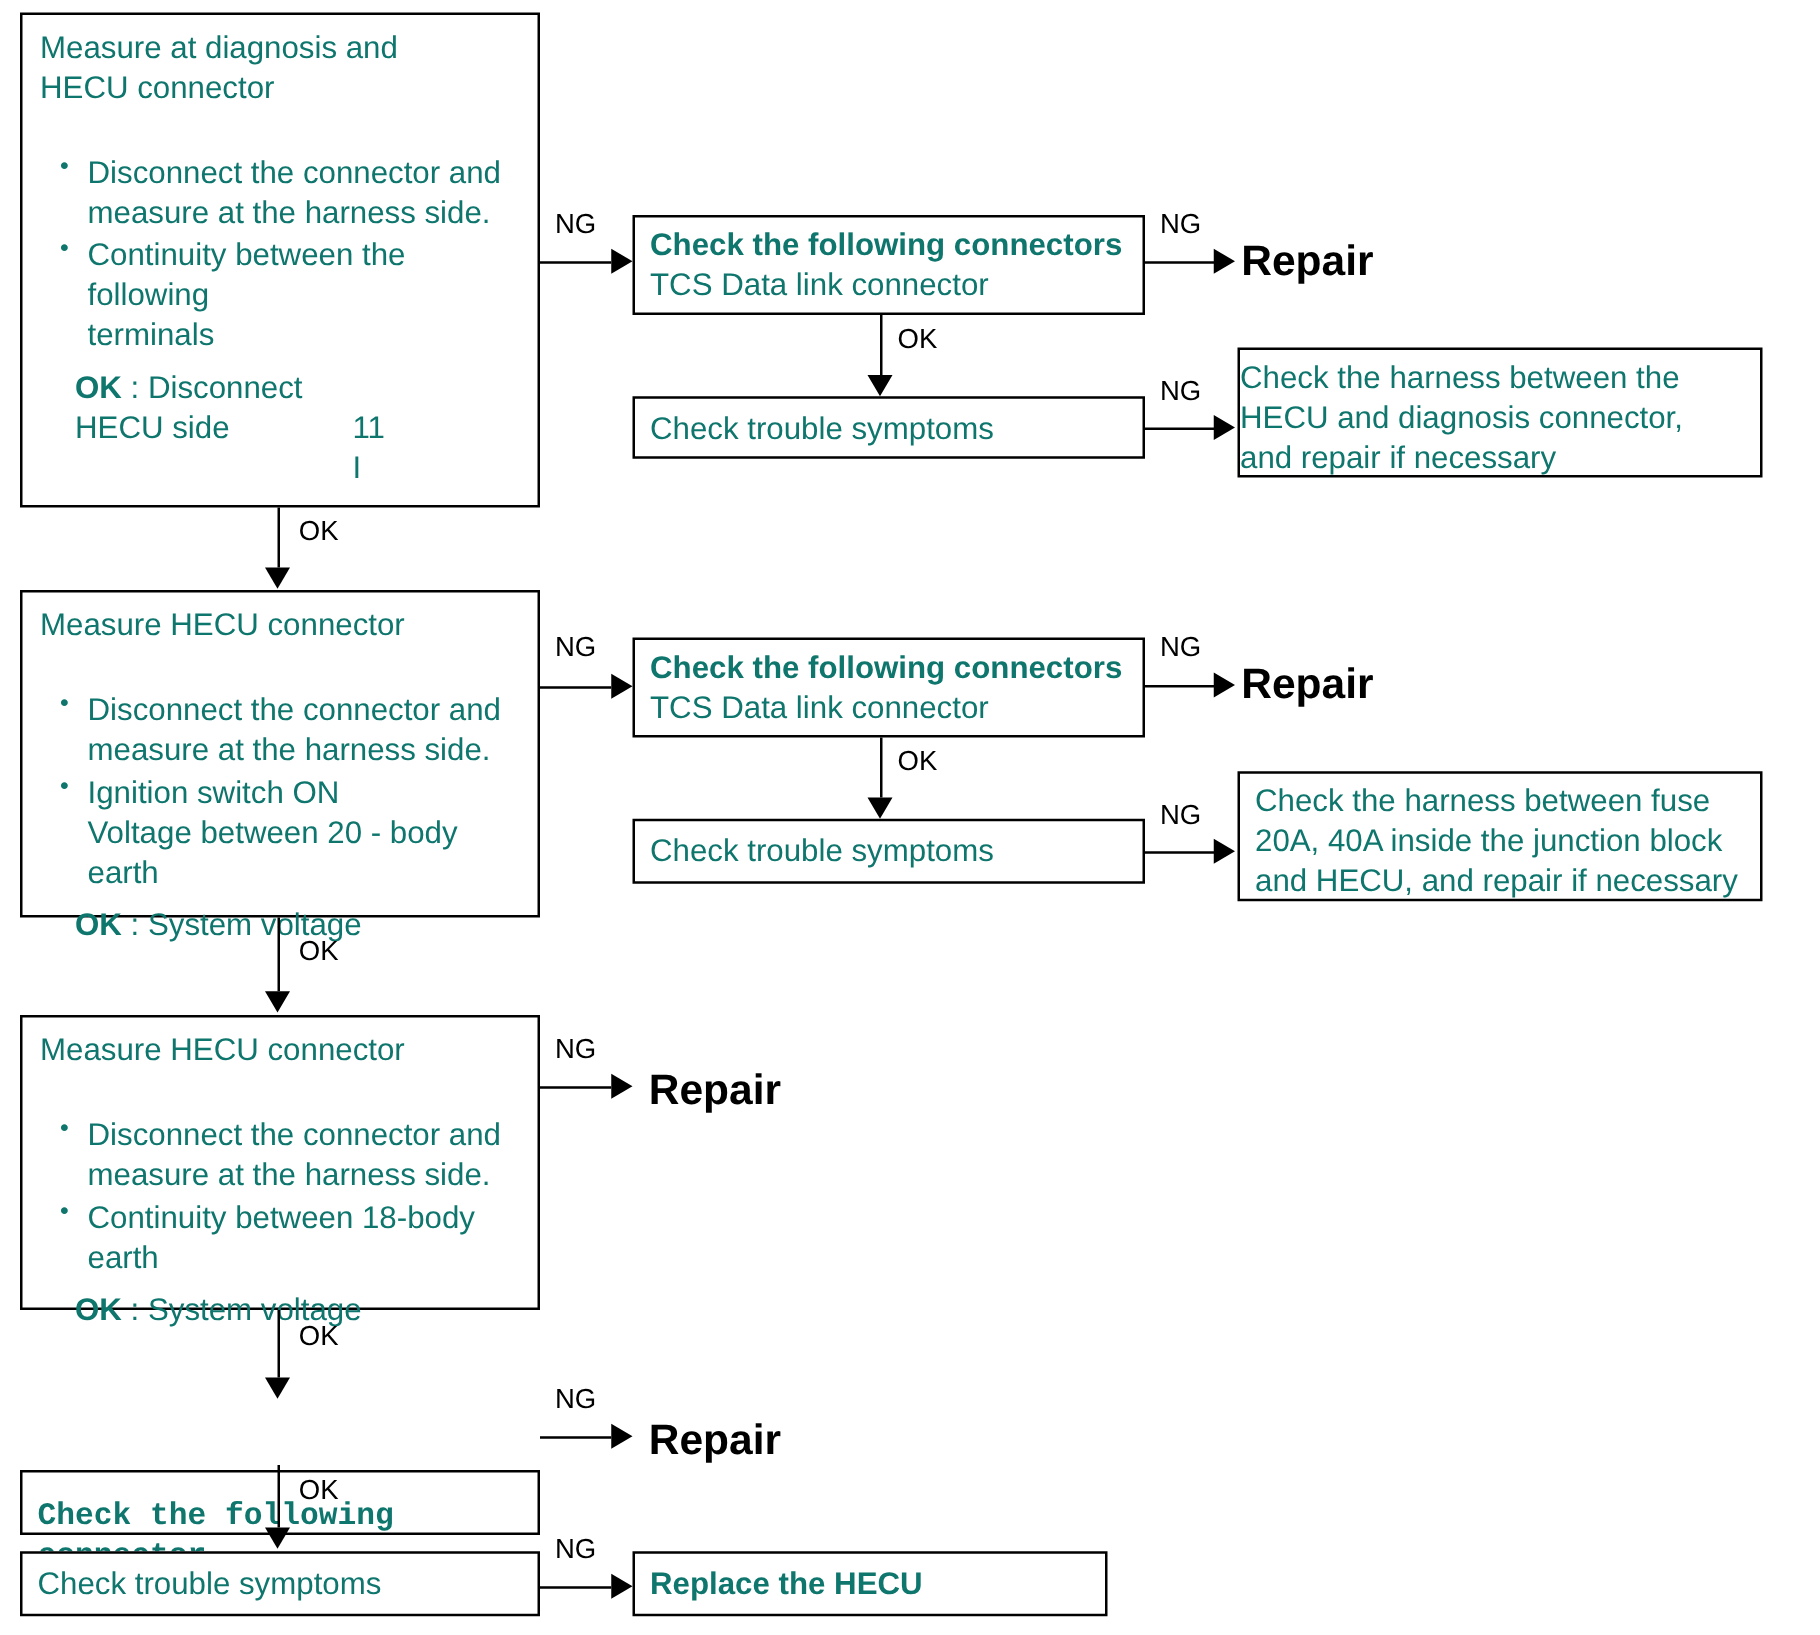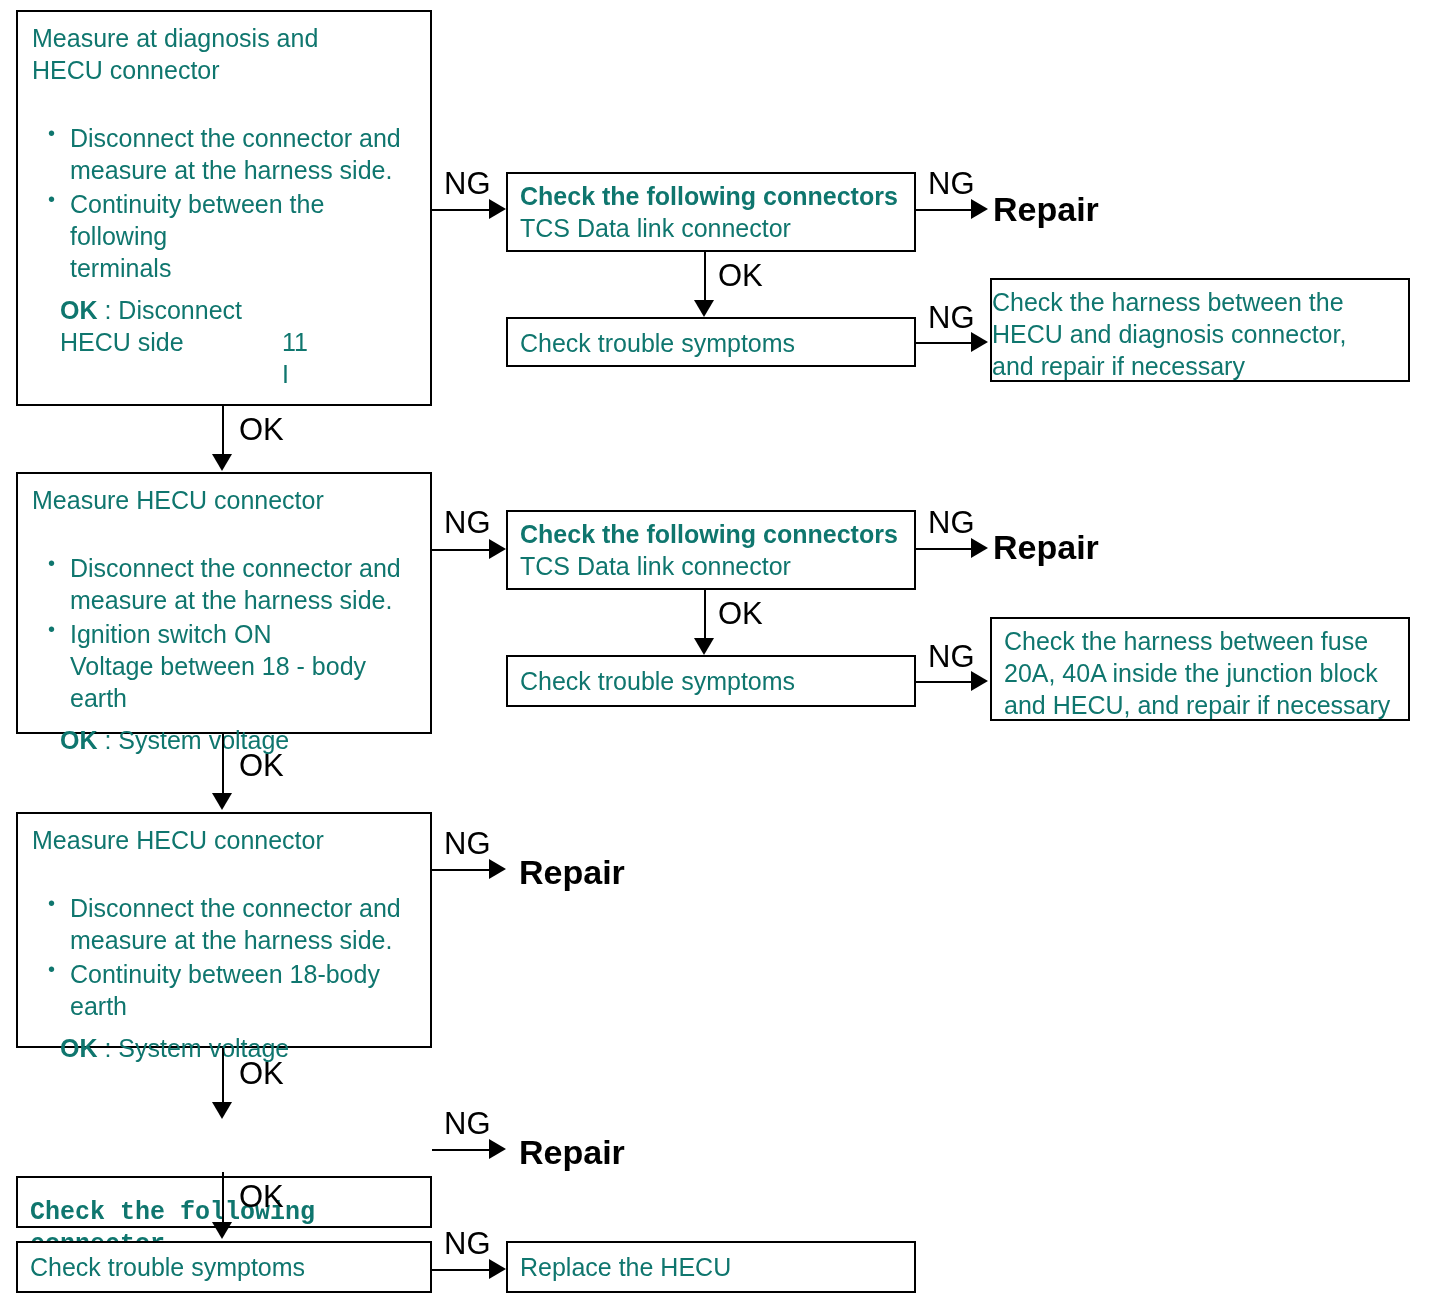--- a/index.html
+++ b/index.html
@@ -57,21 +57,21 @@
     display: block;
     position: relative;
     white-space: pre;
   }
   .termnum {
     position: absolute;
     left: 250px;
   }
   .plainlabel {
     position: absolute;
-    font-size: 31px;
+    font-size: 22px;
     white-space: nowrap;
   }
   .label-bold {
     position: absolute;
     font-size: 34px;
     font-weight: bold;
     white-space: nowrap;
   }
   
   .hline {
@@ -136,21 +136,21 @@
 and repair if necessary</div>
   </div>
 
   <div class="box" style="left:16px; top:472px; width:416px; height:262px;">
     <div class="title-line">Measure HECU connector</div>
     <div class="spacer-sm"></div>
     <ul class="bul">
       <li>Disconnect the connector and
 measure at the harness side.</li>
       <li>Ignition switch ON
-Voltage between 18 - body
+Voltage between 20 - body
 earth</li>
     </ul>
     <div class="okline"><span class="bold">OK</span><span> : </span><span>System voltage</span></div>
   </div>
 
   <div class="box" style="left:506px; top:510px; width:410px; height:80px; padding:6px 12px;">
     <div class="bold">Check the following connectors</div>
     <div>TCS Data link connector</div>
   </div>
 
@@ -183,21 +183,21 @@
   <div class="box" style="left:16px; top:1176px; width:416px; height:52px; padding:19px 12px;font-family:Liberation Mono, monospace;">
     <div class="bold">Check the following connector</div>
   </div>
 
   <div class="label-bold" style="left:519px; top:1133px;">Repair</div>
 
   <div class="box" style="left:16px; top:1241px; width:416px; height:52px; padding:8px 12px;">
     <div>Check trouble symptoms</div>
   </div>
 
-  <div class="box" style="left:506px; top:1241px; width:410px; height:52px; padding:8px 12px;">
+  <div class="box" style="left:506px; top:1241px; width:380px; height:52px; padding:8px 12px;font-weight:bold;">
     <div>Replace the HECU</div>
   </div>
 
   <div class="hline" style="left:432px; top:209px; width:57px;"></div>
   <div class="arrow-r" style="left:489px; top:199px;"></div>
   <div class="plainlabel" style="left:444px; top:166px;">NG</div>
 
   <div class="hline" style="left:916px; top:209px; width:57px;"></div>
   <div class="arrow-r" style="left:971px; top:199px;"></div>
   <div class="plainlabel" style="left:928px; top:166px;">NG</div>

